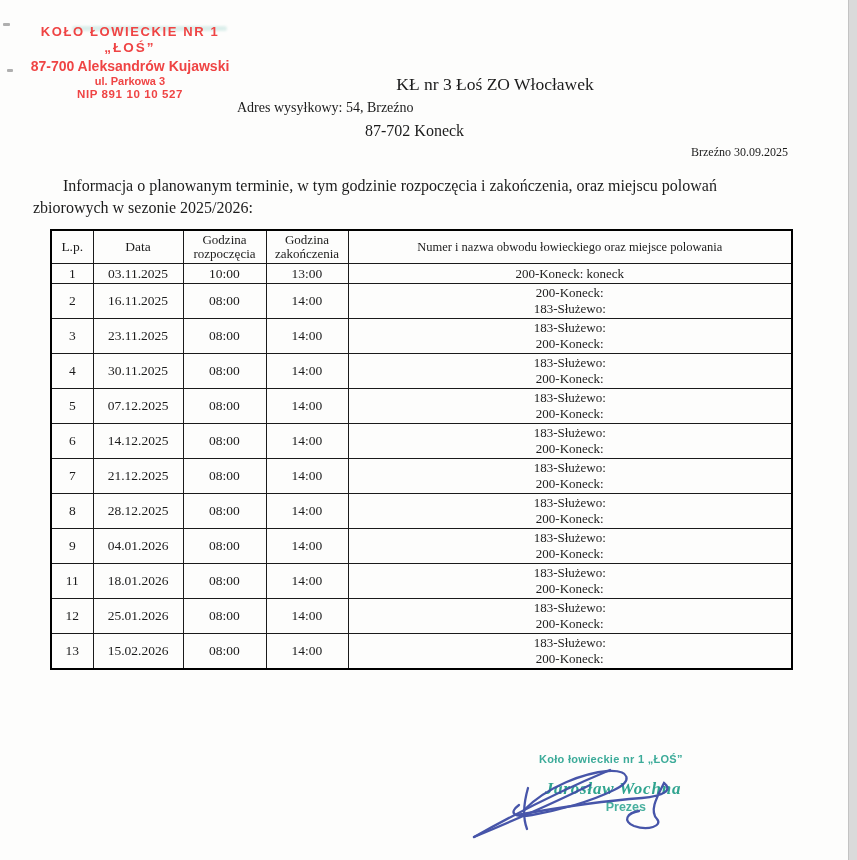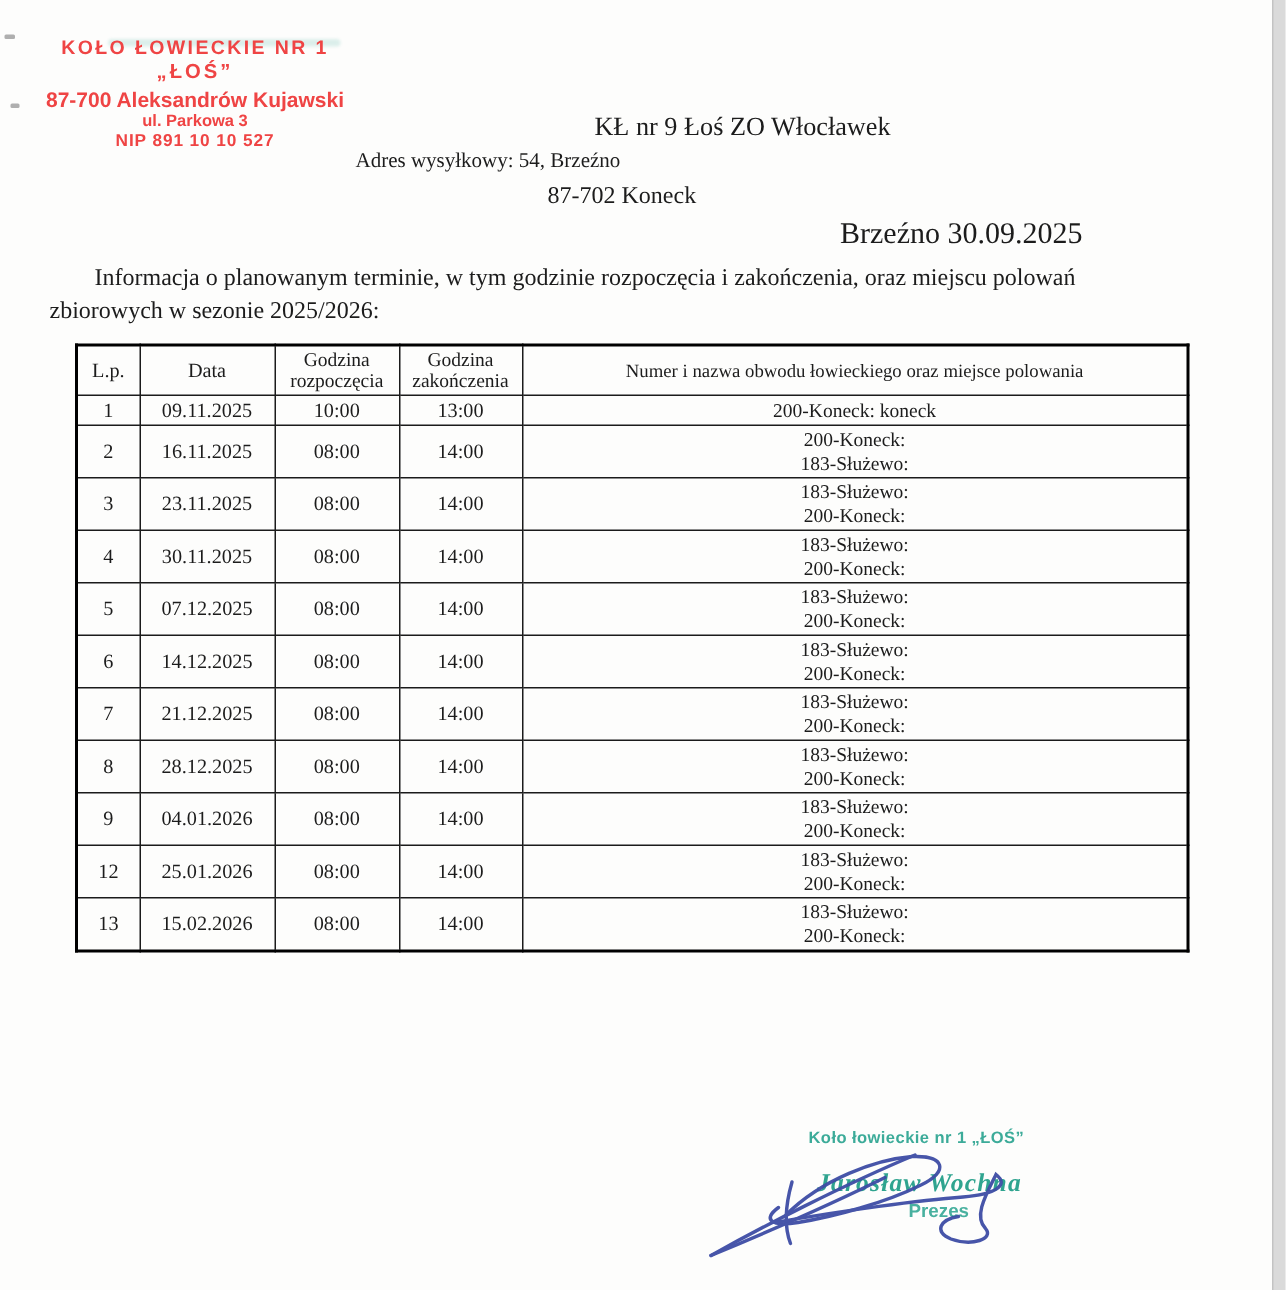--- a/index.html
+++ b/index.html
@@ -28,21 +28,21 @@
   .stamp-top .l1{font-size:13px;font-weight:600;letter-spacing:1.6px;}
   .stamp-top .l2{font-size:13.5px;font-weight:700;letter-spacing:2px;margin-top:1px;}
   .stamp-top .l3{font-size:14px;font-weight:600;margin-top:2px;}
   .stamp-top .l4{font-size:11px;font-weight:600;}
   .stamp-top .l5{font-size:11.5px;font-weight:600;letter-spacing:.6px;}
 
   
   .org-line{left:330px;top:74px;width:330px;text-align:center;font-size:17.5px;}
   .addr-line{left:237px;top:100px;font-size:14px;text-align:right;}
   .city-line{left:365px;top:122px;font-size:16px;}
-  .date-line{left:560px;top:145px;width:228px;text-align:left;font-size:20px;}
+  .date-line{left:560px;top:145px;width:228px;text-align:right;font-size:12px;}
 
   
   .intro{
     left:33px;top:175px;width:742px;
     font-size:16px;line-height:22px;text-indent:30px;text-align:left;
   }
 
   
   table.hunts{
     position:absolute;left:50px;top:229px;width:741px;
@@ -92,21 +92,21 @@
 <div class="abs stamp-smudge"></div>
 
 <div class="abs stamp-top">
   <div class="l1">KOŁO ŁOWIECKIE NR 1</div>
   <div class="l2">„ŁOŚ”</div>
   <div class="l3">87-700 Aleksandrów Kujawski</div>
   <div class="l4">ul. Parkowa 3</div>
   <div class="l5">NIP 891 10 10 527</div>
 </div>
 
-<div class="abs org-line">KŁ nr 9 Łoś ZO Włocławek</div>
+<div class="abs org-line">KŁ nr 3 Łoś ZO Włocławek</div>
 <div class="abs addr-line">Adres wysyłkowy: 54, Brzeźno</div>
 <div class="abs city-line">87-702 Koneck</div>
 <div class="abs date-line">Brzeźno 30.09.2025</div>
 
 <div class="abs intro">Informacja o planowanym terminie, w tym godzinie rozpoczęcia i zakończenia, oraz miejscu polowań zbiorowych w sezonie 2025/2026:</div>
 
 <table class="hunts">
   <colgroup>
     <col style="width:42px">
       <col style="width:90px">
@@ -119,21 +119,21 @@
       <th class="th-lp">L.p.</th>
       <th class="th-date">Data</th>
       <th class="th-start">Godzina rozpoczęcia</th>
       <th class="th-end">Godzina zakończenia</th>
       <th class="th-loc">Numer i nazwa obwodu łowieckiego oraz miejsce polowania</th>
     </tr>
   </thead>
   <tbody>
       <tr class="single">
         <td>1</td>
-        <td>09.11.2025</td>
+        <td>03.11.2025</td>
         <td>10:00</td>
         <td>13:00</td>
         <td>
           <div class="loc-line">200-Koneck: koneck</div>
         </td>
       </tr>
       <tr>
         <td>2</td>
         <td>16.11.2025</td>
         <td>08:00</td>
@@ -199,20 +199,30 @@
         <td>08:00</td>
         <td>14:00</td>
         <td>
           <div class="loc-line">183-Służewo:</div>
           <div class="loc-line">200-Koneck:</div>
         </td>
       </tr>
       <tr>
         <td>9</td>
         <td>04.01.2026</td>
+        <td>08:00</td>
+        <td>14:00</td>
+        <td>
+          <div class="loc-line">183-Służewo:</div>
+          <div class="loc-line">200-Koneck:</div>
+        </td>
+      </tr>
+      <tr>
+        <td>11</td>
+        <td>18.01.2026</td>
         <td>08:00</td>
         <td>14:00</td>
         <td>
           <div class="loc-line">183-Służewo:</div>
           <div class="loc-line">200-Koneck:</div>
         </td>
       </tr>
       <tr>
         <td>12</td>
         <td>25.01.2026</td>

